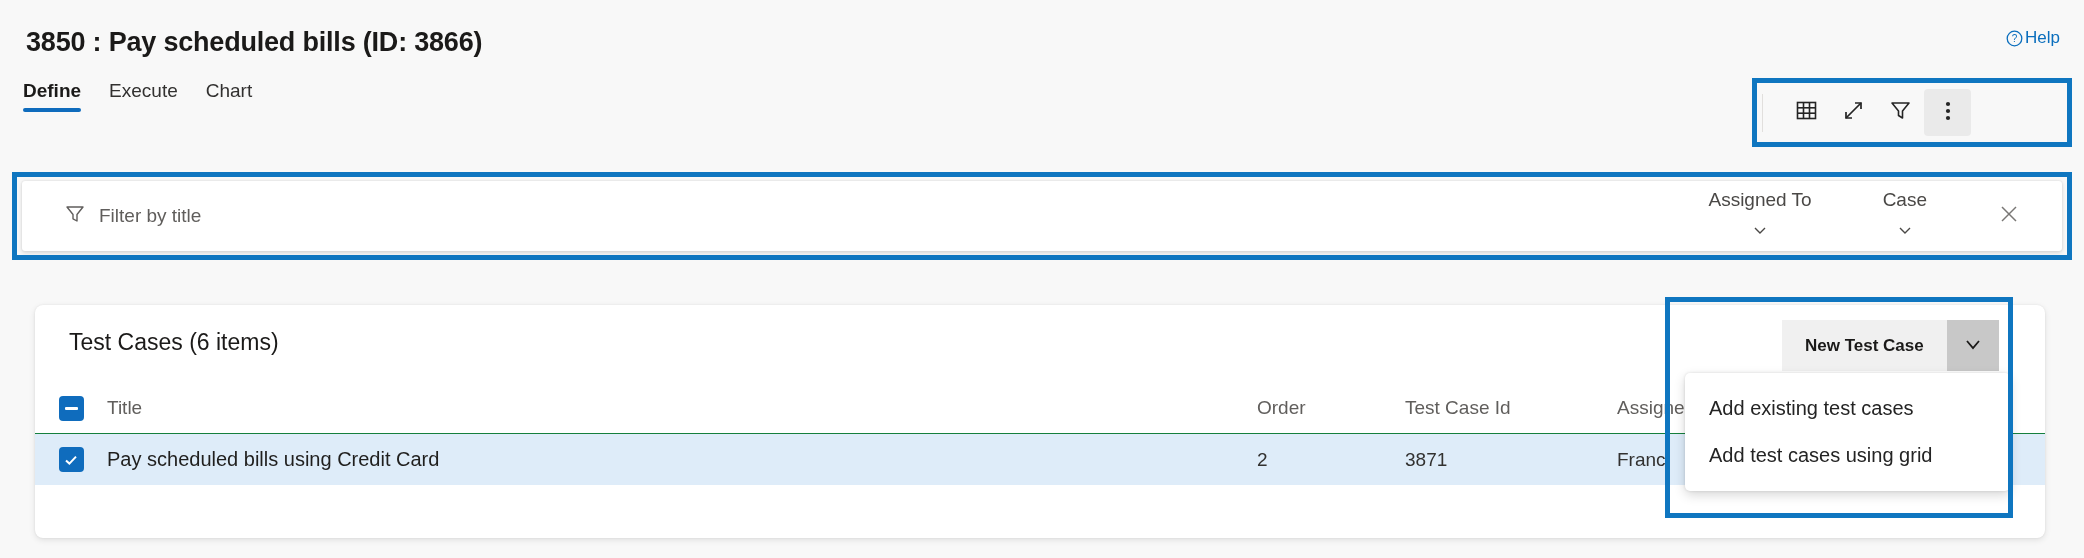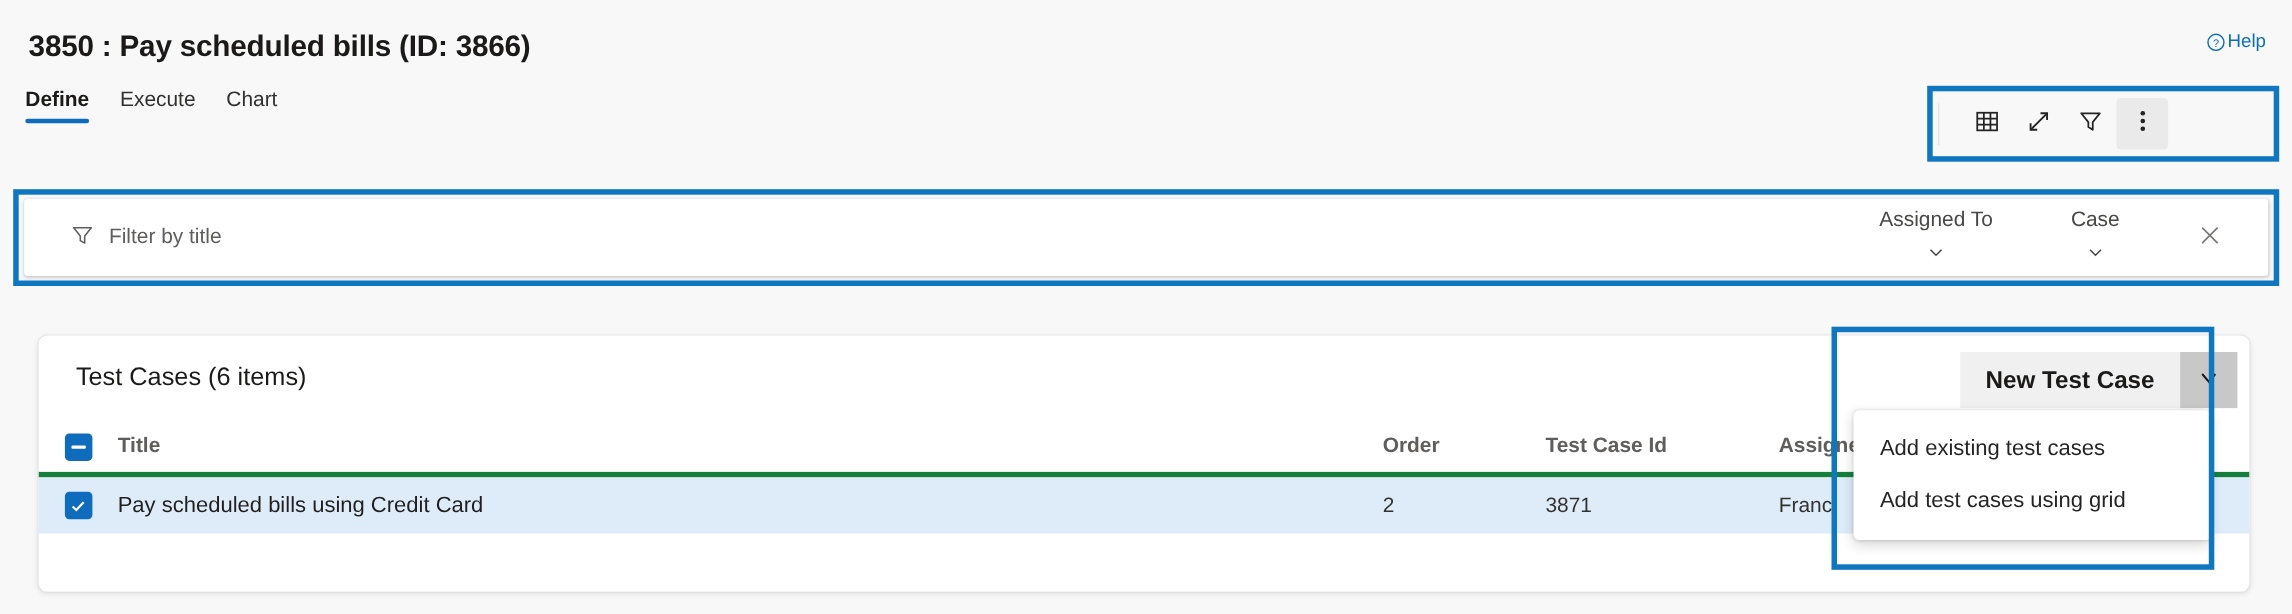--- a/index.html
+++ b/index.html
@@ -204,21 +204,21 @@
     height: 51px;
     display: flex;
     align-items: stretch;
     z-index: 30;
   }
   #ntc-main {
     background: #f0f0f0;
     display: flex;
     align-items: center;
     padding: 12px 23px;
-    font-size: 22px;
+    font-size: 17px;
     font-weight: bold;
     color: #1b1a19;
     cursor: pointer;
     white-space: nowrap;
   }
   #ntc-chevron {
     background: #c8c8c8;
     width: 52px;
     display: flex;
     align-items: center;
@@ -257,22 +257,21 @@
     top: 78px;
     width: 100%;
   }
   .trow {
     display: flex;
     align-items: center;
     height: 51px;
     box-sizing: border-box;
   }
   .trow.header {
-    border-bottom: 5px solid #15803d;
-    font-weight: bold;
+    border-bottom: 1px solid #15803d;
   }
   .trow.selected {
     background: #deecf9;
   }
   .cell-check {
     width: 72px;
     display: flex;
     align-items: center;
     justify-content: center;
     flex: none;

